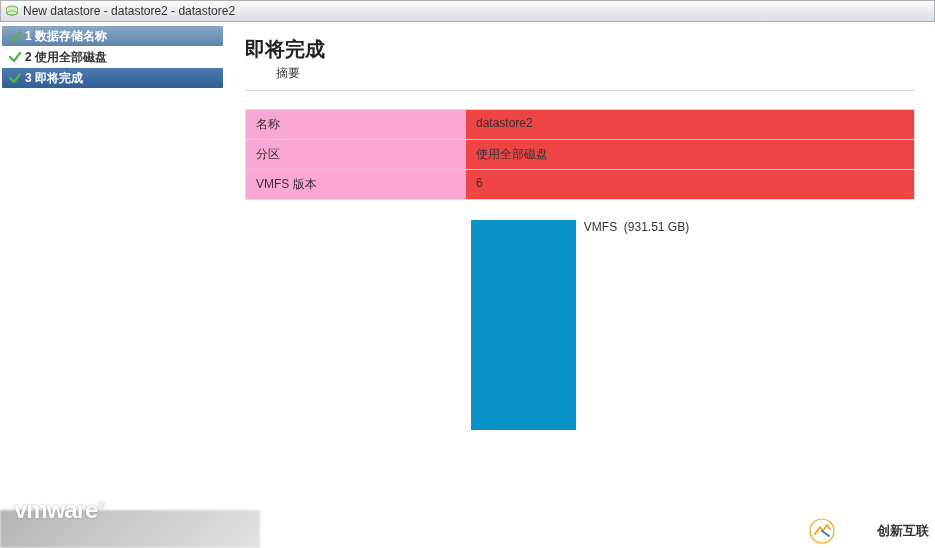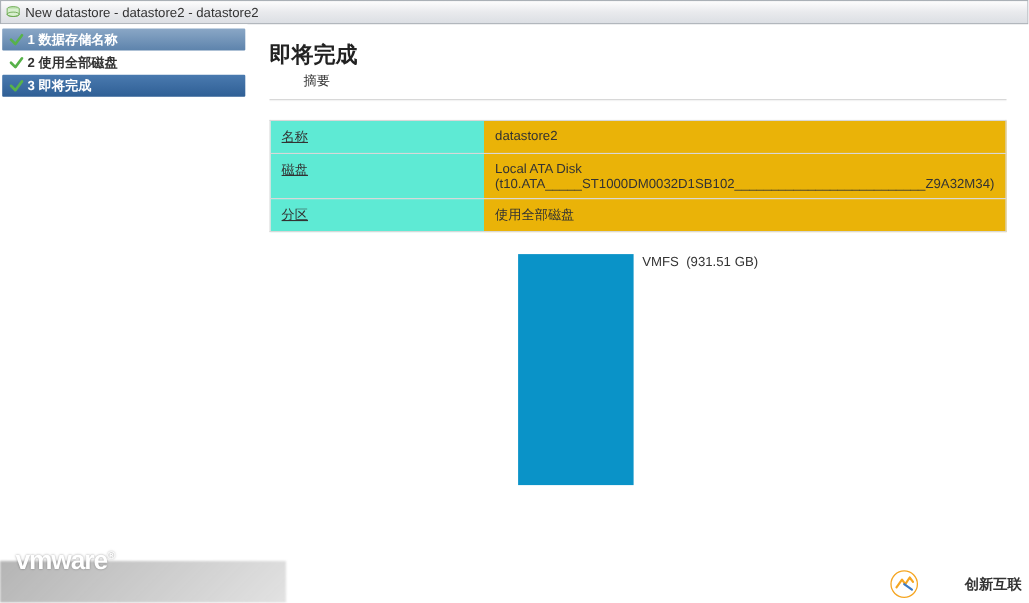--- a/index.html
+++ b/index.html
@@ -116,26 +116,25 @@
   .summary-table tr:last-child {
     border-bottom: none;
   }
   .summary-table td {
     padding: 6px 10px;
     font-size: 12px;
     vertical-align: top;
   }
   .summary-table td.label {
     width: 200px;
-    background: #5eead4;
-    color: #333;
-    text-decoration: underline;
+    background: #f9a8d4;
+    color: #333;
   }
   .summary-table td.value {
-    background: #eab308;
+    background: #ef4444;
     color: #333;
   }
   .diskviz {
     margin-top: 20px;
     display: flex;
     justify-content: center;
     align-items: center;
   }
   .diskblock-wrap {
     display: flex;
@@ -244,26 +243,26 @@
       <div class="subtitle">摘要</div>
       <div class="hr"></div>
 
       <table class="summary-table">
         <tbody>
             <tr>
           <td class="label">名称</td>
           <td class="value">datastore2</td>
         </tr>
         <tr>
-          <td class="label">磁盘</td>
-          <td class="value">Local ATA Disk (t10.ATA_____ST1000DM0032D1SB102__________________________Z9A32M34)</td>
+          <td class="label">分区</td>
+          <td class="value">使用全部磁盘</td>
         </tr>
         <tr>
-          <td class="label">分区</td>
-          <td class="value">使用全部磁盘</td>
+          <td class="label">VMFS 版本</td>
+          <td class="value">6</td>
         </tr>
       </tbody>
         </table>
 
       <div class="diskviz">
         <div class="diskblock-wrap">
           <div class="diskblock"></div>
           <div class="disklabel">
             <span>VMFS</span>&nbsp;&nbsp;<span>(931.51 GB)</span>
           </div>

